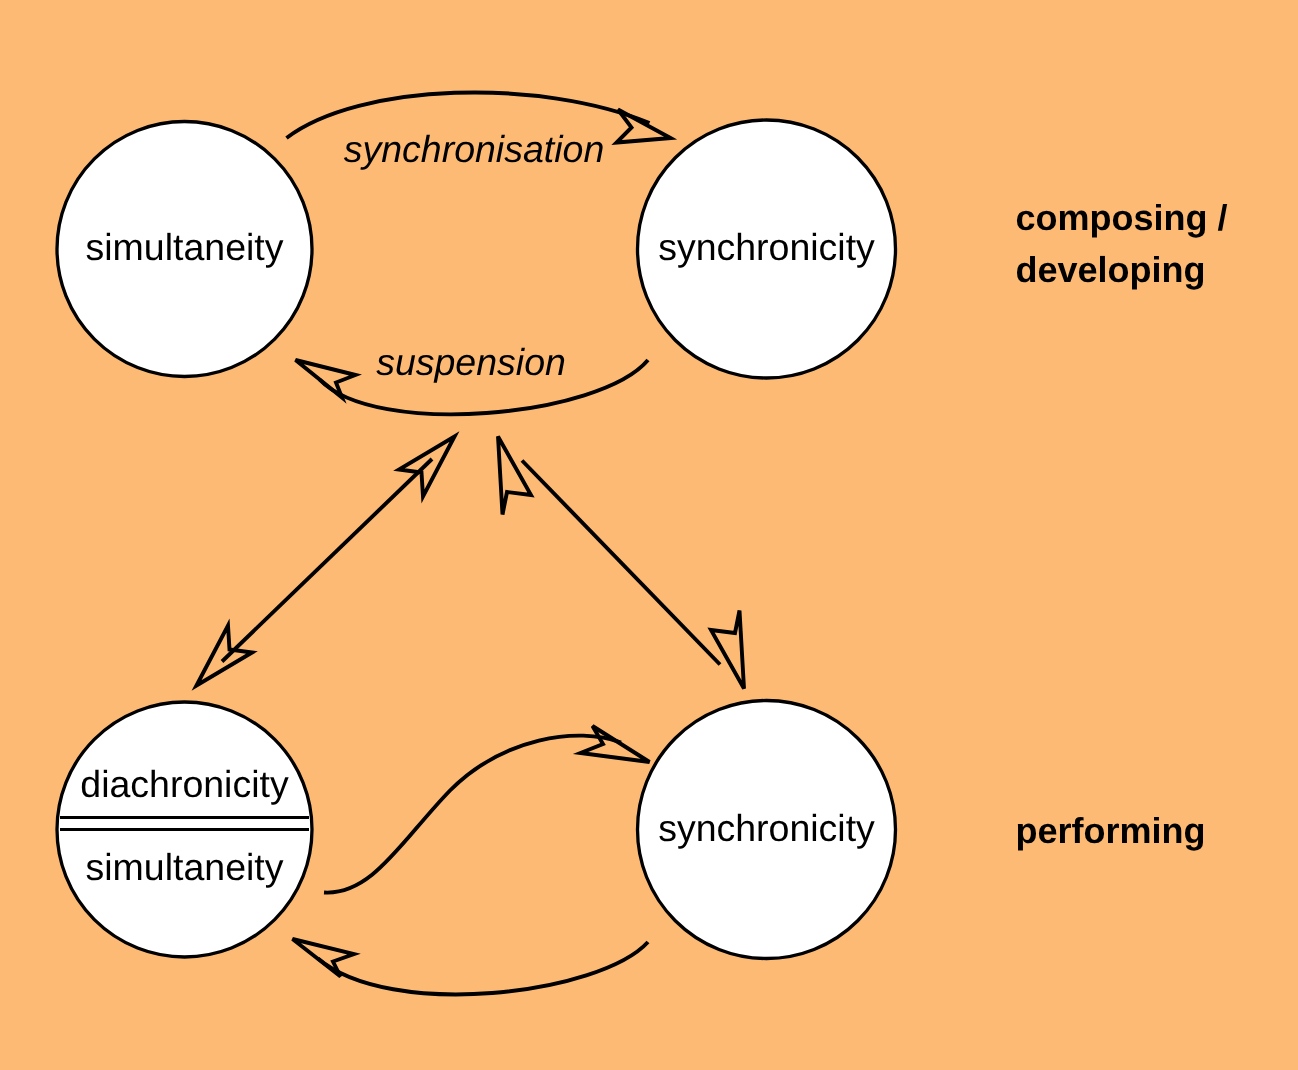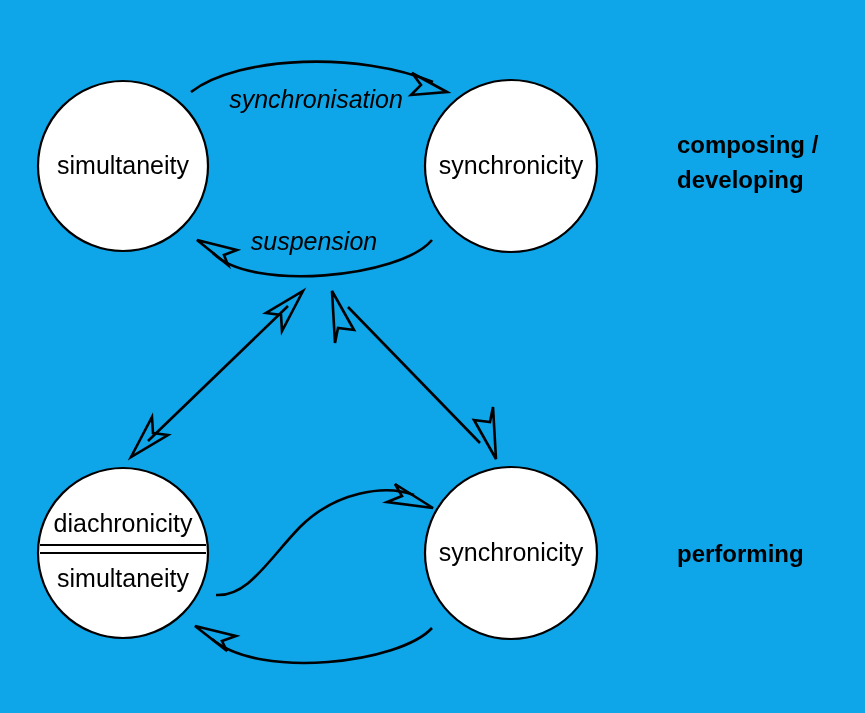--- a/index.html
+++ b/index.html
@@ -4,21 +4,21 @@
 <style>
   html, body {
     margin: 0;
     padding: 0;
     background: #ffffff;
   }
   #canvas {
     position: relative;
     width: 865px;
     height: 713px;
-    background: #0ea5e9;
+    background: #fdba74;
     overflow: hidden;
     font-family: "Liberation Sans", sans-serif;
   }
   svg.diagram {
     position: absolute;
     left: 0;
     top: 0;
     width: 865px;
     height: 713px;
   }

